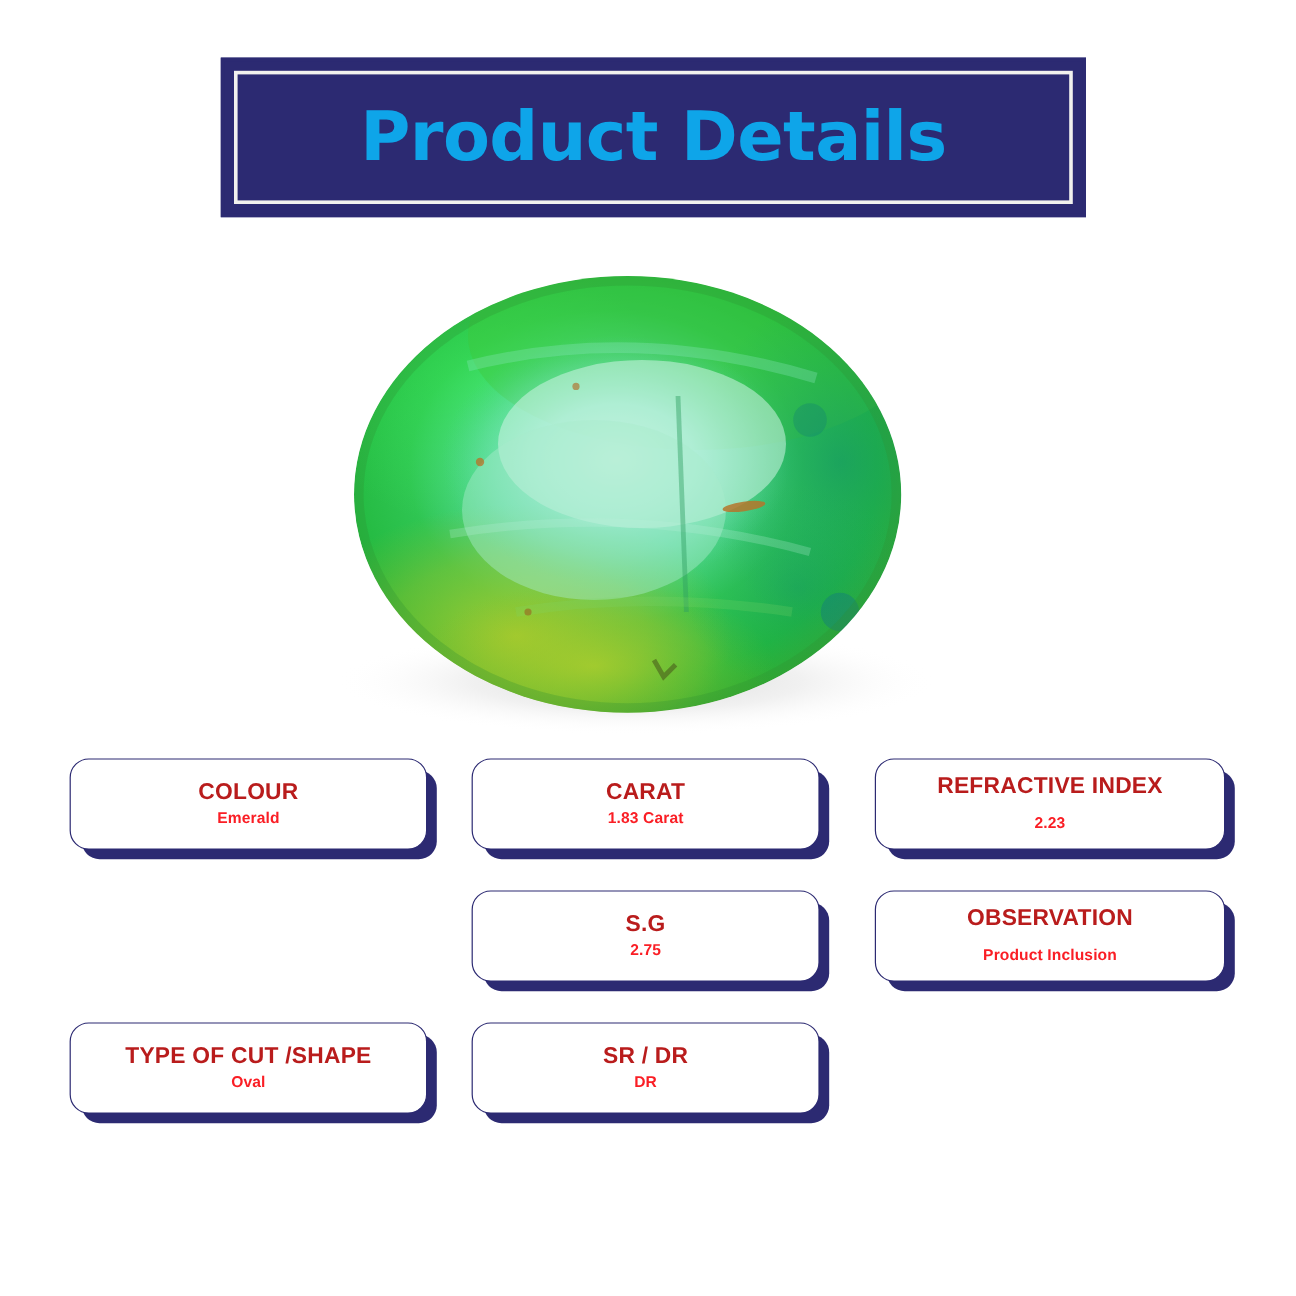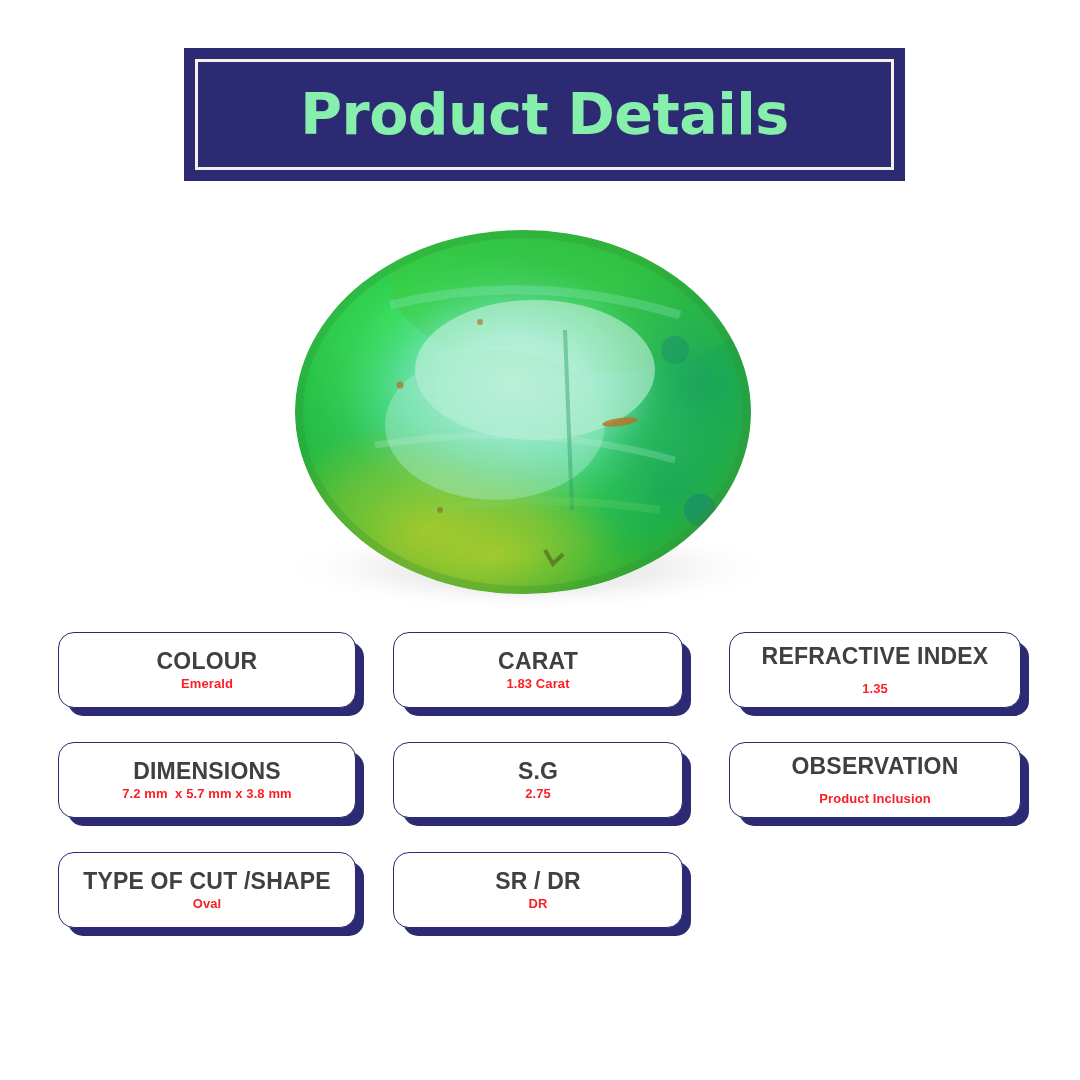--- a/index.html
+++ b/index.html
@@ -35,21 +35,21 @@
     top: 8px;
     right: 8px;
     bottom: 8px;
     border: 3px solid #f2f1ee;
     box-sizing: border-box;
     display: flex;
     align-items: center;
     justify-content: center;
   }
   .banner-title {
-    color: #86efac;
+    color: #0ea5e9;
     font-size: 57px;
     font-weight: bold;
     letter-spacing: -0.5px;
     font-family: "DejaVu Sans", sans-serif;
     line-height: 1;
     text-align: center;
     white-space: nowrap;
   }
 
   
@@ -89,22 +89,22 @@
     flex-direction: column;
     align-items: center;
     justify-content: center;
     gap: 3px;
   }
   .card.col0 { left: 58px;  width: 298px; }
   .card.col1 { left: 393px; width: 290px; align-items: center; }
   .card.col2 { left: 729px; width: 292px; gap: 12px; }
 
   .card-label {
-    color: #404040;
-    font-size: 23px;
+    color: #b91c1c;
+    font-size: 19px;
     font-weight: bold;
     letter-spacing: 0.2px;
     line-height: 1.1;
     text-align: center;
     white-space: nowrap;
   }
   .card-value {
     color: #fa1e25;
     font-size: 13px;
     font-weight: bold;
@@ -210,29 +210,25 @@
     <div class="card col0">
       <div class="card-label">COLOUR</div>
       <div class="card-value">Emerald</div>
     </div>
     <div class="card col1">
       <div class="card-label">CARAT</div>
       <div class="card-value">1.83 Carat</div>
     </div>
     <div class="card col2">
       <div class="card-label">REFRACTIVE INDEX</div>
-      <div class="card-value">1.35</div>
+      <div class="card-value">2.23</div>
     </div>
   </div>
 
   <div class="grid-row">
-    <div class="card col0">
-      <div class="card-label">DIMENSIONS</div>
-      <div class="card-value">7.2 mm  x 5.7 mm x 3.8 mm</div>
-    </div>
     <div class="card col1">
       <div class="card-label">S.G</div>
       <div class="card-value">2.75</div>
     </div>
     <div class="card col2">
       <div class="card-label">OBSERVATION</div>
       <div class="card-value">Product Inclusion</div>
     </div>
   </div>
 

